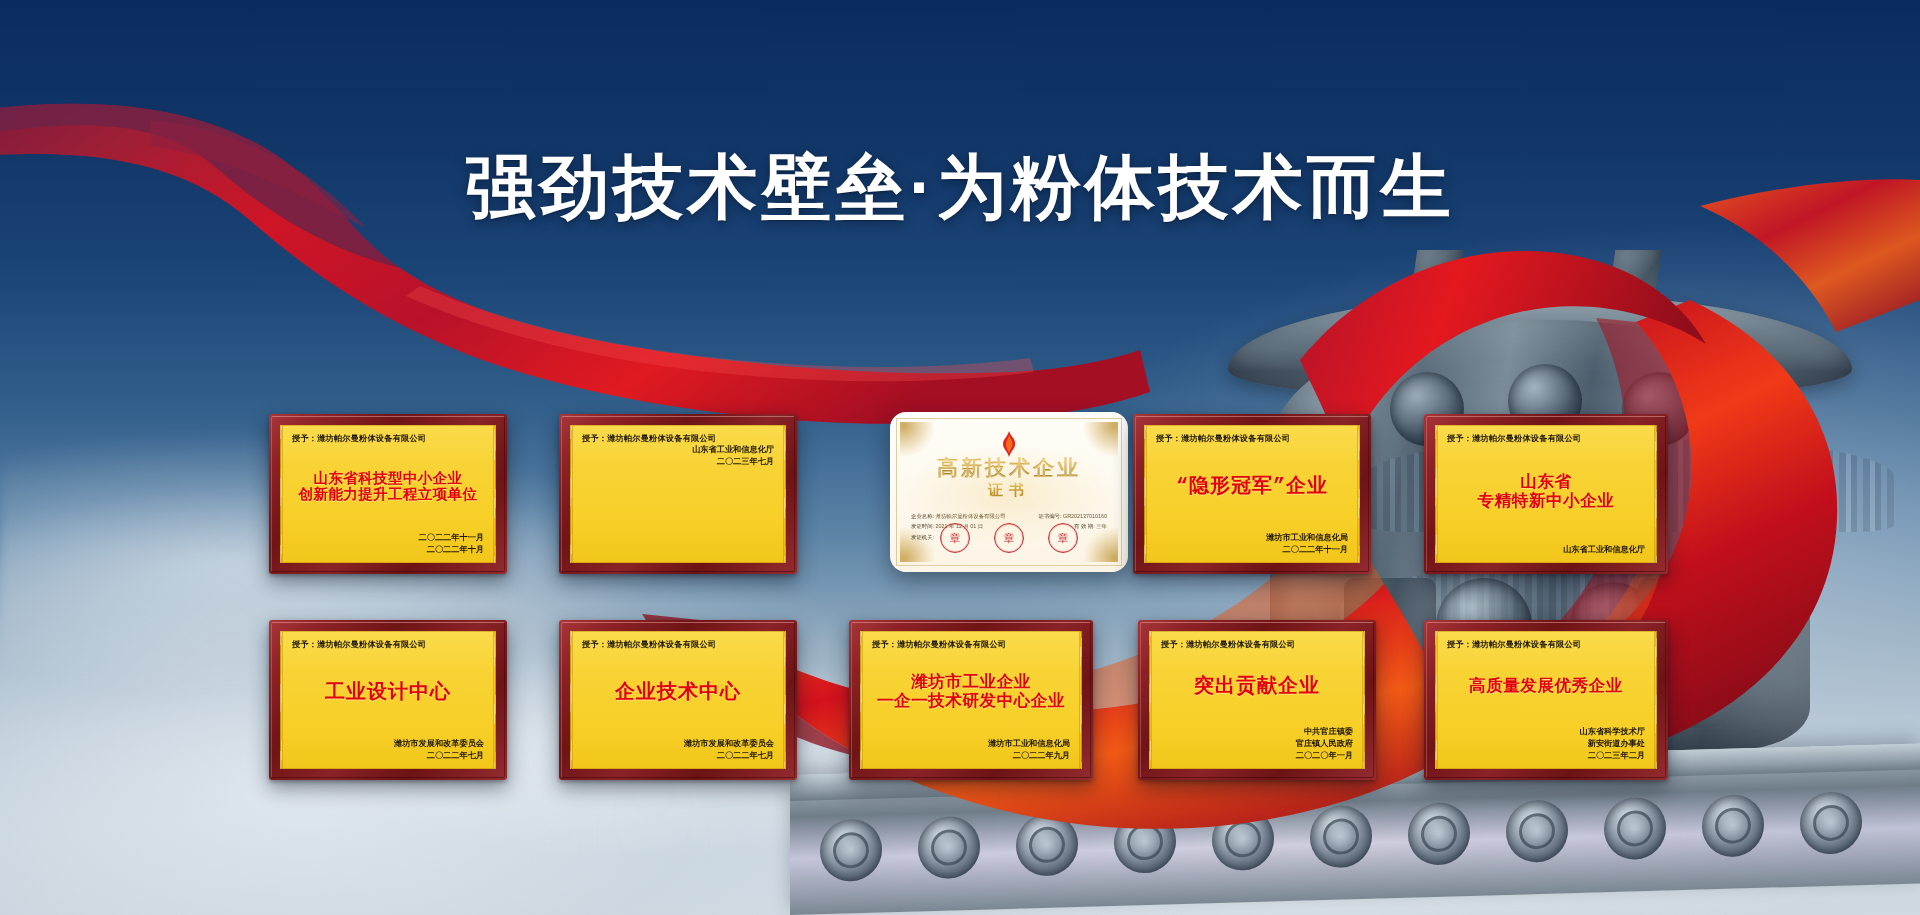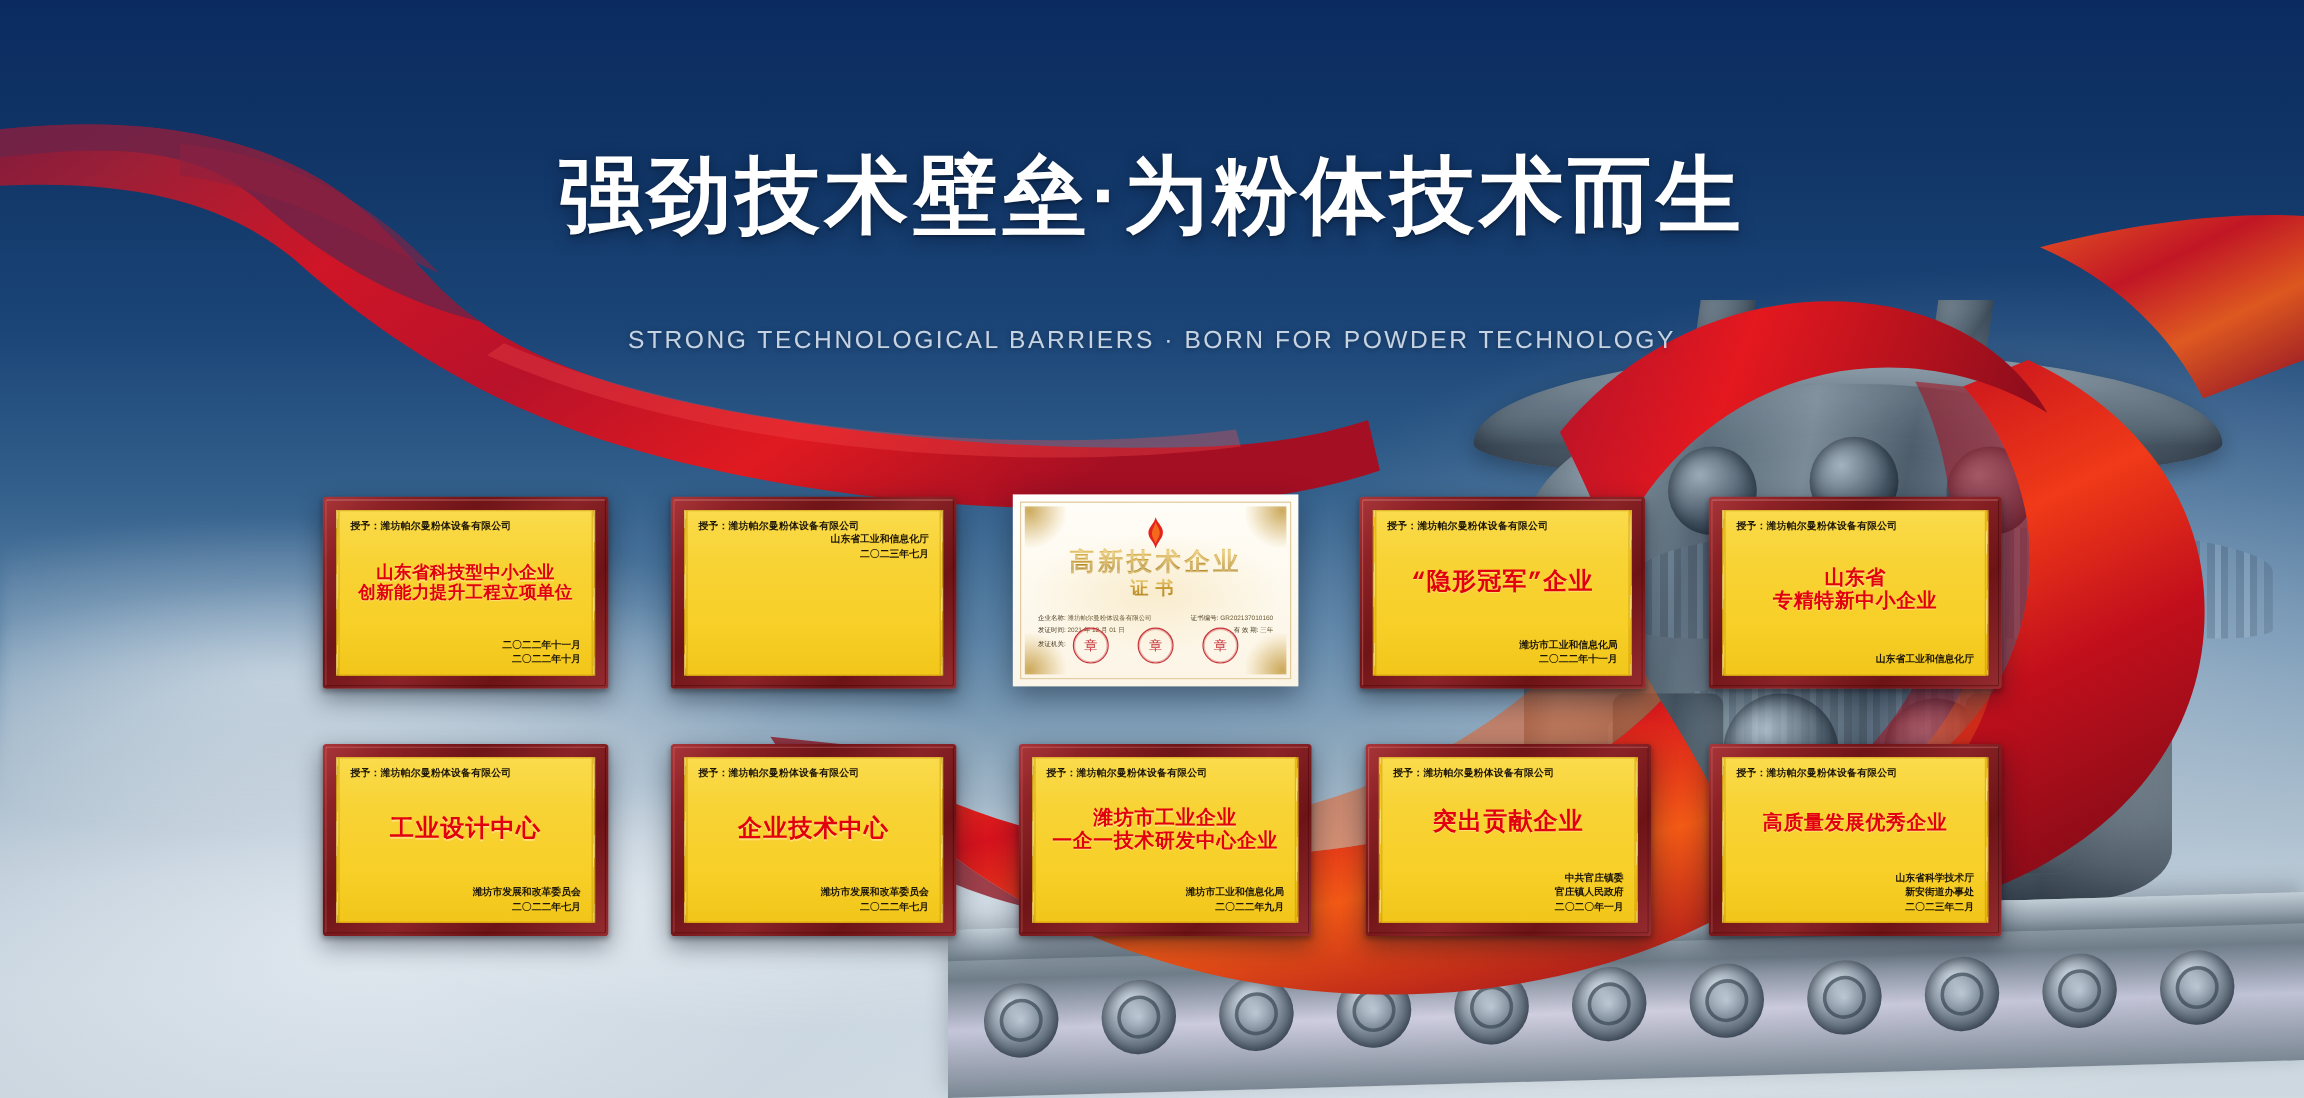--- a/index.html
+++ b/index.html
@@ -103,21 +103,21 @@
     content:"";position:absolute;inset:13px;border-radius:50%;
     border:3px solid rgba(40,54,68,.55);
     background:radial-gradient(circle,rgba(200,214,226,.5),rgba(70,84,98,.4));
   }
 
   
   .ribbon{position:absolute;inset:0;pointer-events:none;}
 
   
   .headline{
-    position:absolute;left:0;right:0;top:124px;text-align:center;
+    position:absolute;left:0;right:0;top:148px;text-align:center;
     font-size:70px;font-weight:bold;color:#ffffff;
     letter-spacing:4px;line-height:1.12;
     text-shadow:0 3px 12px rgba(6,20,48,.55), 0 1px 2px rgba(0,0,0,.35);
     white-space:nowrap;
   }
   .subhead{
     position:absolute;left:0;right:0;top:272px;text-align:center;
     font-size:20.5px;color:rgba(232,240,248,.84);
     letter-spacing:2.1px;font-weight:300;white-space:nowrap;
     text-shadow:0 1px 4px rgba(10,24,50,.5);
@@ -359,21 +359,20 @@
              C 948,698 1028,690 1100,668 C 1200,638 1286,580 1340,506
              C 1356,534 1370,560 1384,584 Z" fill="#f05a18" opacity="0.5"></path>
     <path d="M700,620 C 736,668 790,718 864,758 C 800,744 744,716 702,680
              C 668,650 652,630 642,614 Z" fill="#8e0c18" opacity="0.75"></path>
 
     <path d="M1188,700 C 1248,688 1306,660 1348,620 C 1316,676 1256,714 1188,726 Z" fill="#fb7a20" opacity="0.45"></path>
     <path d="M1560,660 C 1622,620 1660,548 1656,470 C 1684,552 1650,640 1578,684 Z" fill="#f0571a" opacity="0.4"></path>
   </svg>
 
   <div class="headline">强劲技术壁垒·为粉体技术而生</div>
-  <div class="subhead">STRONG TECHNOLOGICAL BARRIERS · BORN FOR POWDER TECHNOLOGY</div>
 
   <div class="grid">
 
     <div class="plaque" style="left:269px;top:414px;">
       <div class="plaque-inner"></div>
       <div class="plaque-face">
         <div class="pl-award">授予：潍坊帕尔曼粉体设备有限公司</div>
         <div class="pl-title s3">
           <span>山东省科技型中小企业</span>
           <span>创新能力提升工程立项单位</span>
@@ -389,21 +388,21 @@
       <div class="plaque-inner"></div>
       <div class="plaque-face">
         <div class="pl-award">授予：潍坊帕尔曼粉体设备有限公司</div>
         <div class="pl-foot">
           <div>山东省工业和信息化厅</div>
           <div>二〇二三年七月</div>
         </div>
       </div>
     </div>
 
-    <div class="cert" style="left:844px;top:412px;">
+    <div class="cert" style="left:890px;top:412px;border-radius:16px;">
       <div class="cert-inner">
         <div class="cert-corner tl"></div>
         <div class="cert-corner tr"></div>
         <div class="cert-corner bl"></div>
         <div class="cert-corner br"></div>
         <svg class="cert-flame" viewBox="0 0 22 26">
           <path d="M11 0 C 13 6 18 8 17 14 C 16.4 18 13 20 11 26 C 9.6 20 5 18 5 13 C 5 8 9.6 6 11 0 Z" fill="#e4231c"></path>
           <path d="M11 4 C 12.4 8 15 10 14.4 14 C 14 17 12 19 11 22 C 10 19 8 17 8 14 C 8 10 10 8 11 4 Z" fill="#f36a1c"></path>
         </svg>
         <div class="cert-title">高新技术企业</div>

